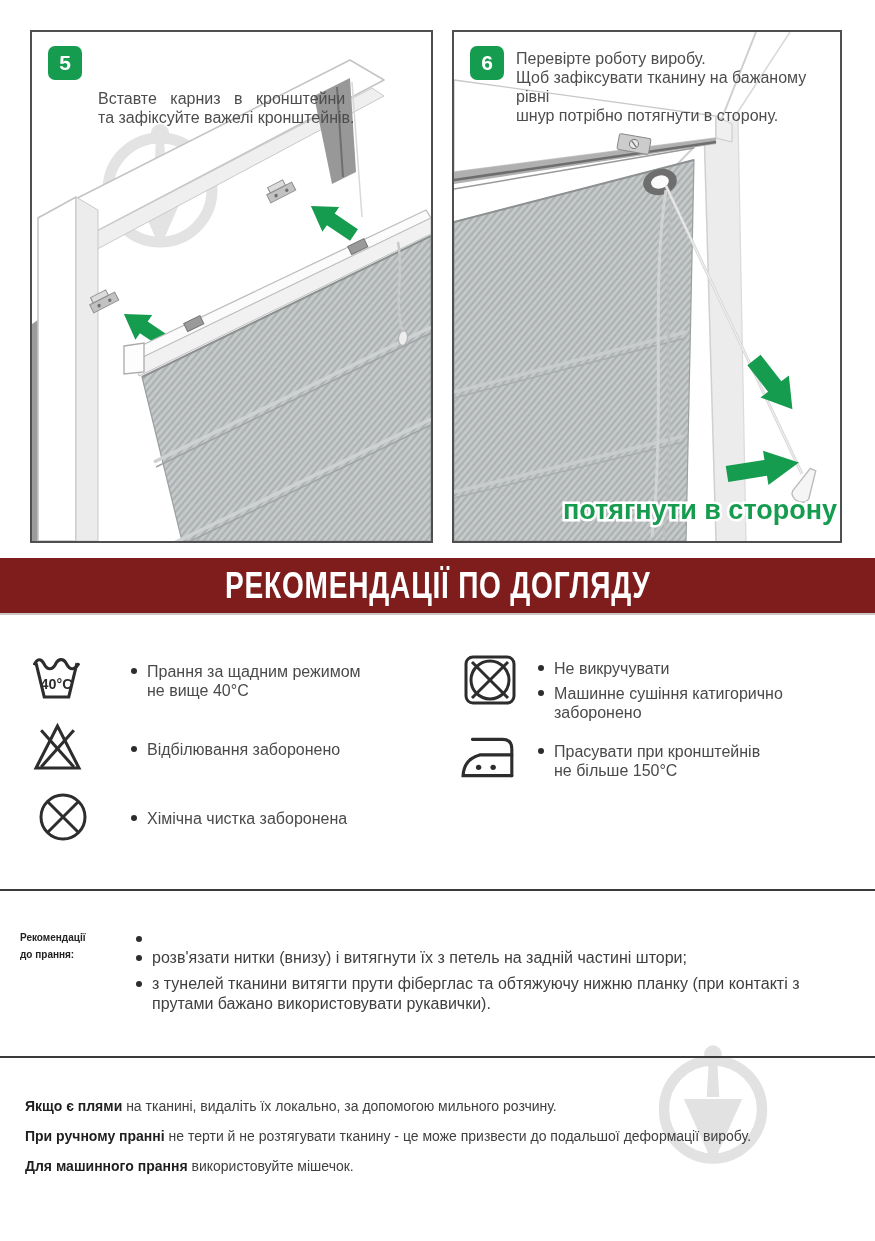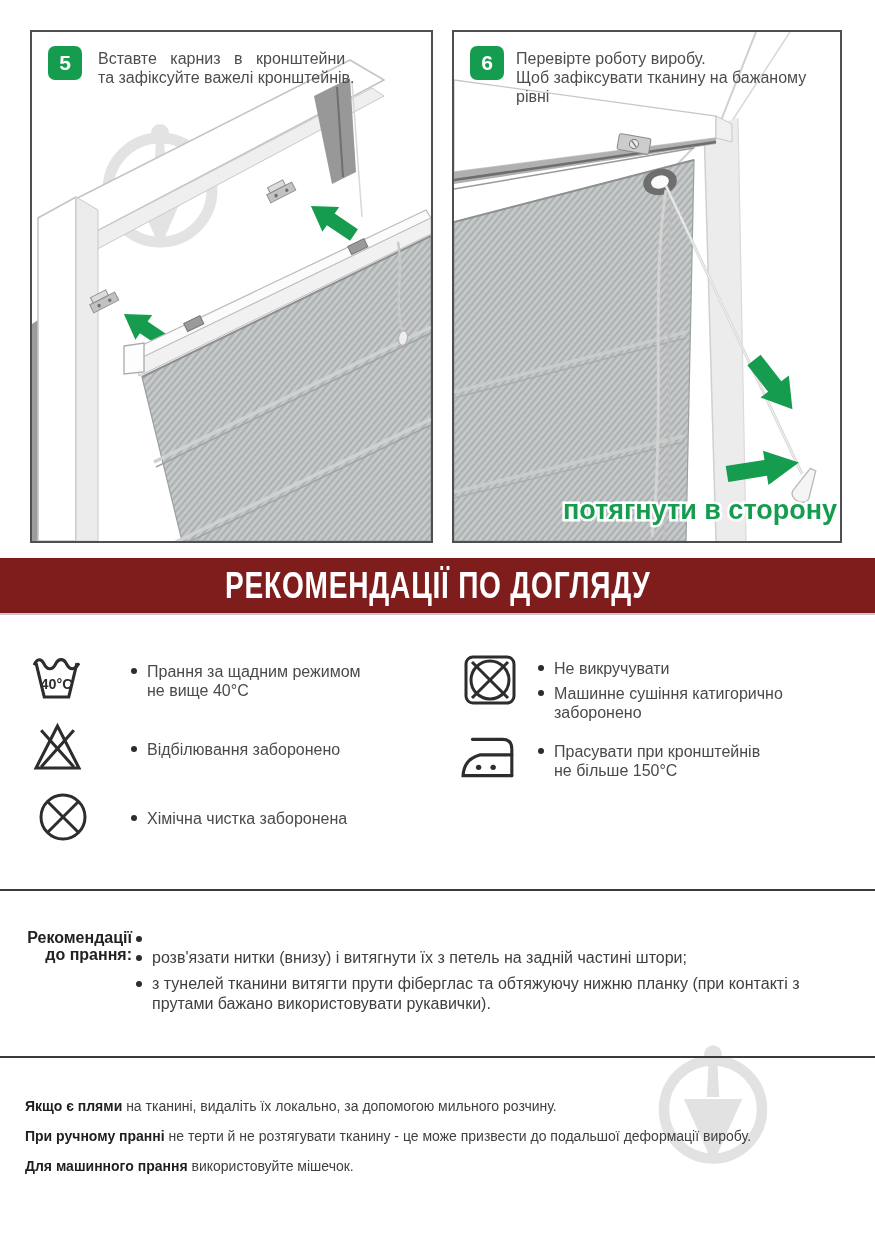--- a/index.html
+++ b/index.html
@@ -9,39 +9,39 @@
   
   .panel{position:absolute;top:30px;height:513px;border:2px solid #4f4f4f;
          box-sizing:border-box;background:#fff;}
   #panel-5{left:30px;width:403px;}
   #panel-6{left:452px;width:390px;}
   .panel svg.illus{position:absolute;left:0;top:0;}
   .step-badge{position:absolute;left:16px;top:14px;width:34px;height:34px;
     background:#169C4F;border-radius:7px;color:#fff;font-weight:bold;font-size:21px;
     display:flex;align-items:center;justify-content:center;z-index:3;}
   .step-text{position:absolute;top:17px;font-size:16px;line-height:19px;color:#4d4d4d;z-index:3;}
-  #panel-5 .step-text{left:66px;}
+  #panel-5 .step-text{left:66px;margin-top:40px;}
   #panel-6 .step-text{left:62px;}
   .wspace{word-spacing:9px;}
 
   
   #care-banner{position:absolute;left:0;top:558px;width:875px;height:55px;
     background:#7f1d1d;border-bottom:2px solid #c9c7c7;display:flex;align-items:center;justify-content:center;}
   #care-banner .t{display:inline-block;transform:scaleX(0.78);transform-origin:center;
     color:#fff;font-size:36px;font-weight:700;letter-spacing:1px;white-space:nowrap;}
 
   
   .care-icon{position:absolute;}
   .care-text{position:absolute;font-size:16px;line-height:19px;color:#4a4a4a;display:flex;}
   .dot{width:6px;height:6px;border-radius:50%;background:#2d2d2d;margin:6px 10px 0 0;flex:0 0 auto;}
 
   
   .divider{position:absolute;left:0;width:875px;border-top:2px solid #3a3a3a;z-index:2;}
-  #wash-label{position:absolute;left:20px;top:929px;width:112px;text-align:right;
-    font-weight:bold;font-size:16px;line-height:17px;color:#222;z-index:2;}
+  #wash-label{position:absolute;left:20px;top:929px;width:112px;text-align:left;
+    font-weight:bold;font-size:10px;line-height:17px;color:#222;z-index:2;}
   #wash-list{position:absolute;left:136px;top:929px;width:725px;z-index:2;}
   .wash-item{display:flex;font-size:16px;line-height:20px;color:#3f3f3f;margin-bottom:6px;}
   .wash-item .dot{margin-top:7px;}
 
   
   .note{position:absolute;left:25px;width:830px;font-size:14px;line-height:20px;color:#3f3f3f;z-index:2;}
   .note b{color:#1f1f1f;}
   #note-1{top:1096px;} #note-2{top:1126px;} #note-3{top:1156px;}
 
   .wm{position:absolute;z-index:0;}
@@ -181,20 +181,21 @@
       <polygon points="0,-7 28,-7 28,-15 52,0 28,15 28,7 0,7" transform="translate(300,328) rotate(52) scale(1.2)"></polygon>
       <polygon points="0,-7 28,-7 28,-15 52,0 28,15 28,7 0,7" transform="translate(273,442) rotate(-9) scale(1.4,1.15)"></polygon>
     </g>
 
     <text x="246" y="487" text-anchor="middle" font-size="27" font-weight="bold" fill="#169C4F" stroke="#ffffff" stroke-width="5" paint-order="stroke">потягнути в сторону</text>
   </svg>
   <div class="step-badge">6</div>
   <div class="step-text">
     <span>Перевірте роботу виробу.</span><br>
     <span>Щоб зафіксувати тканину на бажаному рівні</span><br>
+    <span>шнур потрібно потягнути в сторону.</span>
   </div>
 </div>
 
 <div id="care-banner">
   <span class="t">РЕКОМЕНДАЦІЇ ПО ДОГЛЯДУ</span>
 </div>
 
 <svg class="care-icon" style="left:33px;top:654px;" width="47" height="47" viewBox="0 0 46 46">
   <path d="M1,11 C4,4 8,4 11,10 C14,16 19,16 22,10 C25,4 30,4 33,10 C36,16 41,16 45,9" fill="none" stroke="#2d2d2d" stroke-width="3"></path>
   <path d="M3,9 L11,42 L35,42 L43,9" fill="none" stroke="#2d2d2d" stroke-width="3"></path>

